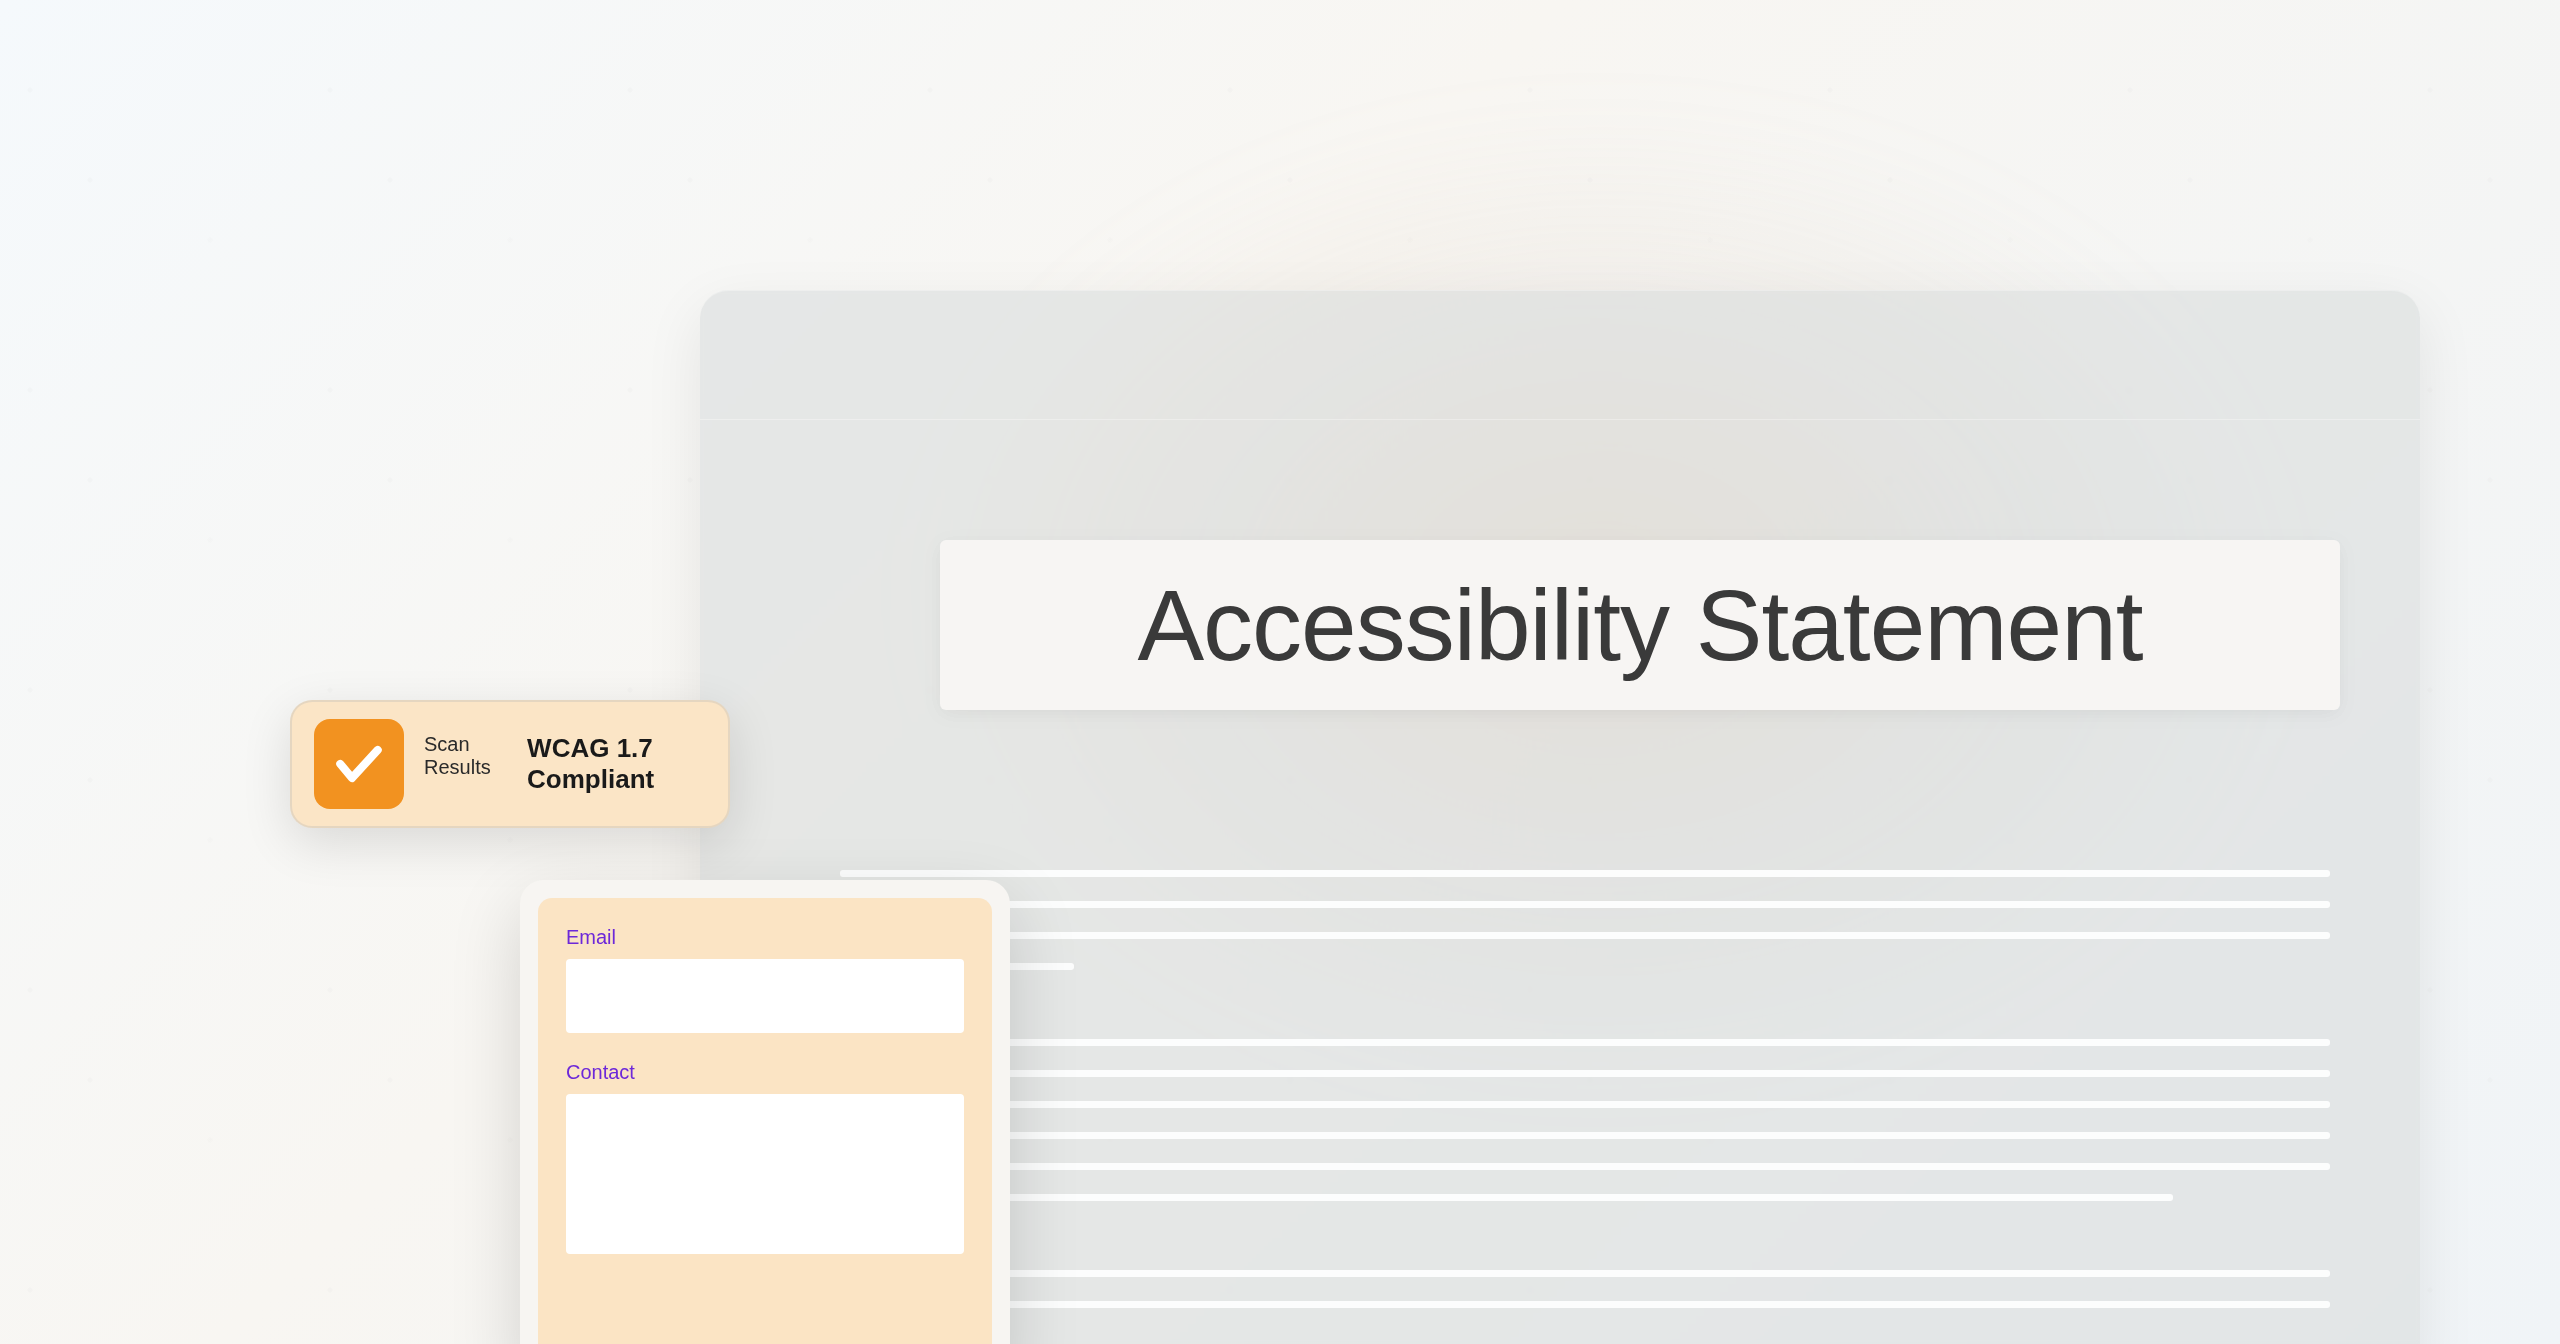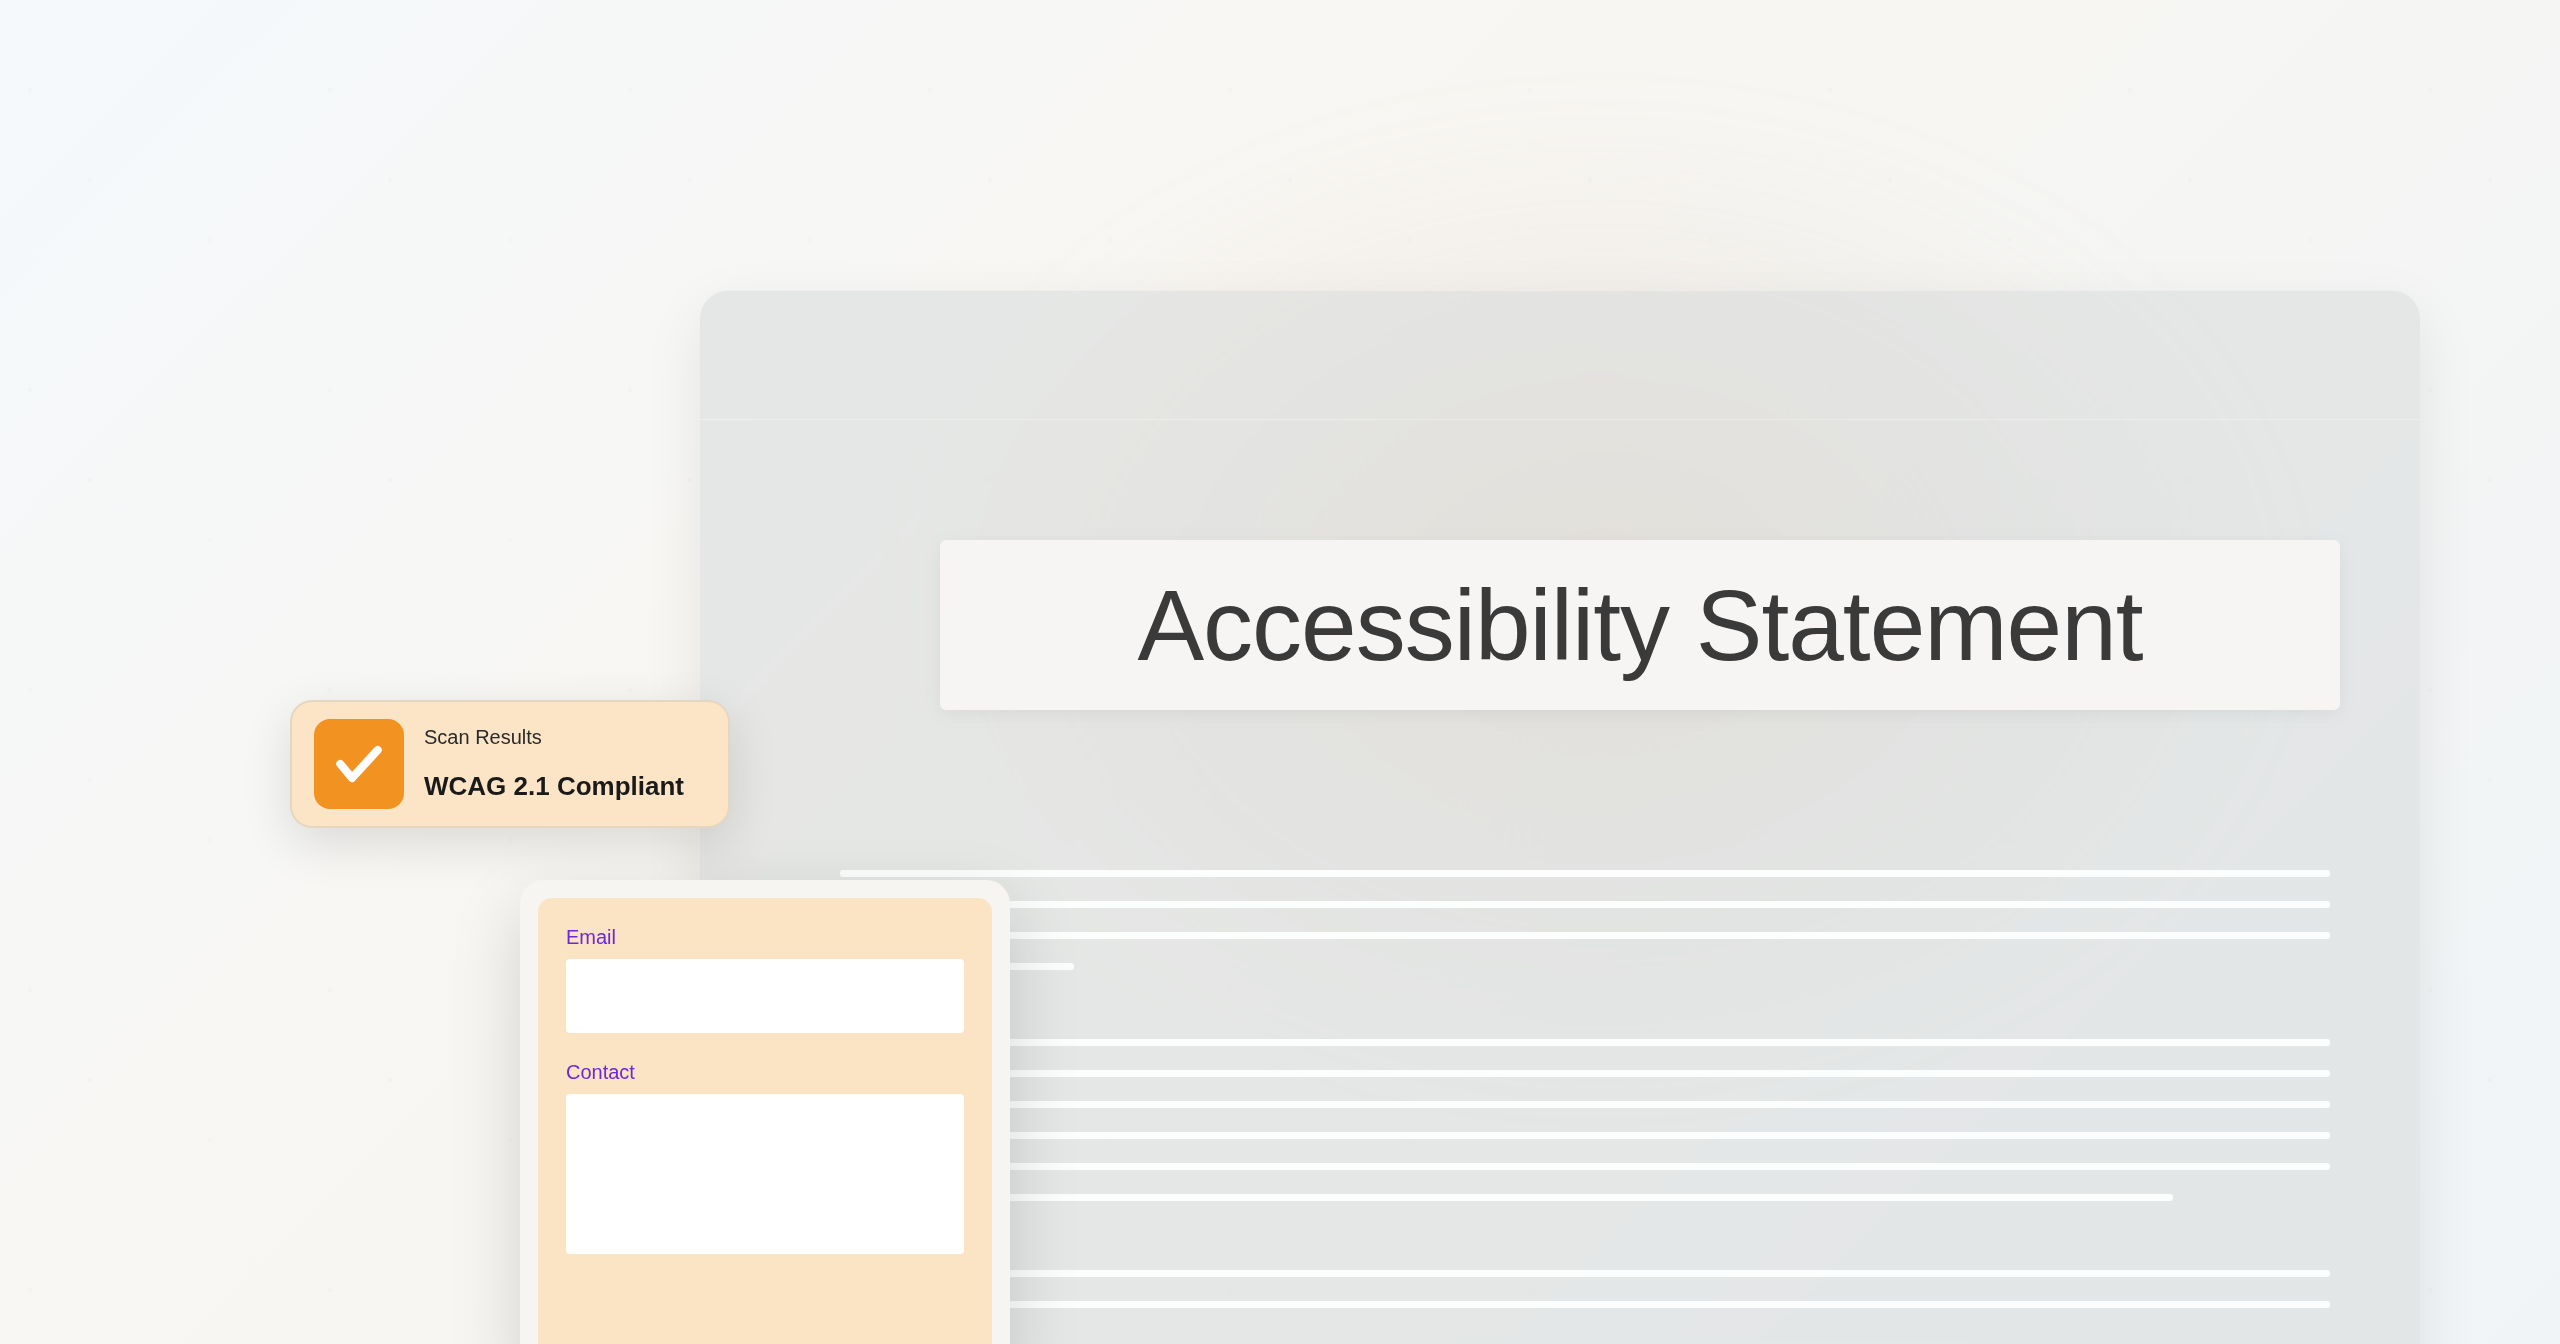--- a/index.html
+++ b/index.html
@@ -126,21 +126,20 @@
       flex-shrink: 0;
     }
     
     .scan-check svg {
       width: 56px;
       height: 56px;
     }
     
     .scan-text-wrap {
       display: flex;
-      flex-direction: column;
       gap: 22px;
     }
     
     .scan-label {
       font-size: 20px;
       color: #2a2a2a;
       font-weight: 400;
     }
     
     .scan-value {
@@ -239,21 +238,21 @@
 </div>
 
 <div class="scan-badge">
   <div class="scan-check">
     <svg viewBox="0 0 24 24" fill="none" stroke="#ffffff" stroke-width="3.5" stroke-linecap="round" stroke-linejoin="round">
       <polyline points="4 12 9 18 20 6"></polyline>
     </svg>
   </div>
   <div class="scan-text-wrap">
     <div class="scan-label">Scan Results</div>
-    <div class="scan-value">WCAG 2.1 Compliant</div>
+    <div class="scan-value">WCAG 1.7 Compliant</div>
   </div>
 </div>
 
 <div class="contact-card">
   <div class="contact-inner">
     <label class="form-label">Email</label>
     <input type="text" class="form-input" style="">
     <label class="form-label">Contact</label>
     <textarea class="form-textarea" style=""></textarea>
   </div>

